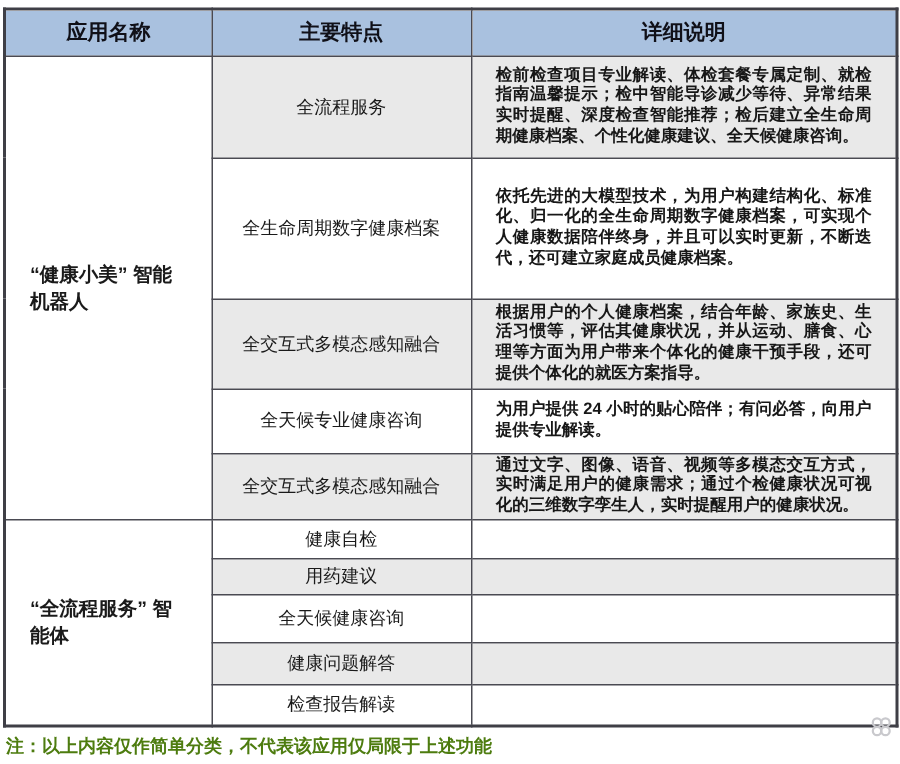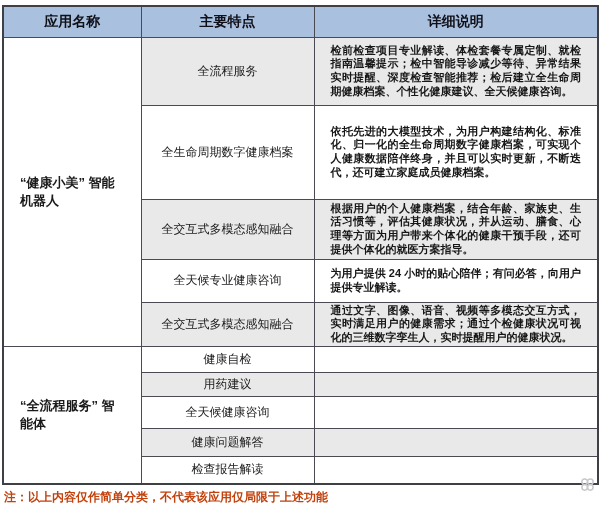--- a/index.html
+++ b/index.html
@@ -33,21 +33,21 @@
     text-align:center;font-weight:normal;font-size:12px;background:#ffffff;
   }
   td.detail{
     font-size:11px;line-height:13.6px;font-weight:700;
     text-align:justify;background:#ffffff;padding:2px 4px;color:#171717;
   }
   tr.shade td.feature, tr.shade td.detail{background:#e9e9e9;}
 
   .note{
     position:absolute;left:4px;top:489px;width:560px;
-    font-size:12px;font-weight:600;color:#c2410c;white-space:nowrap;
+    font-size:12px;font-weight:600;color:#4d7c0f;white-space:nowrap;
   }
   .watermark{
     position:absolute;right:5px;top:477px;
     display:flex;align-items:center;gap:2px;
     color:#c9c9cd;font-size:13px;font-weight:bold;letter-spacing:1px;
   }
   .watermark svg{display:block;}
 </style>
 </head>
 <body>

